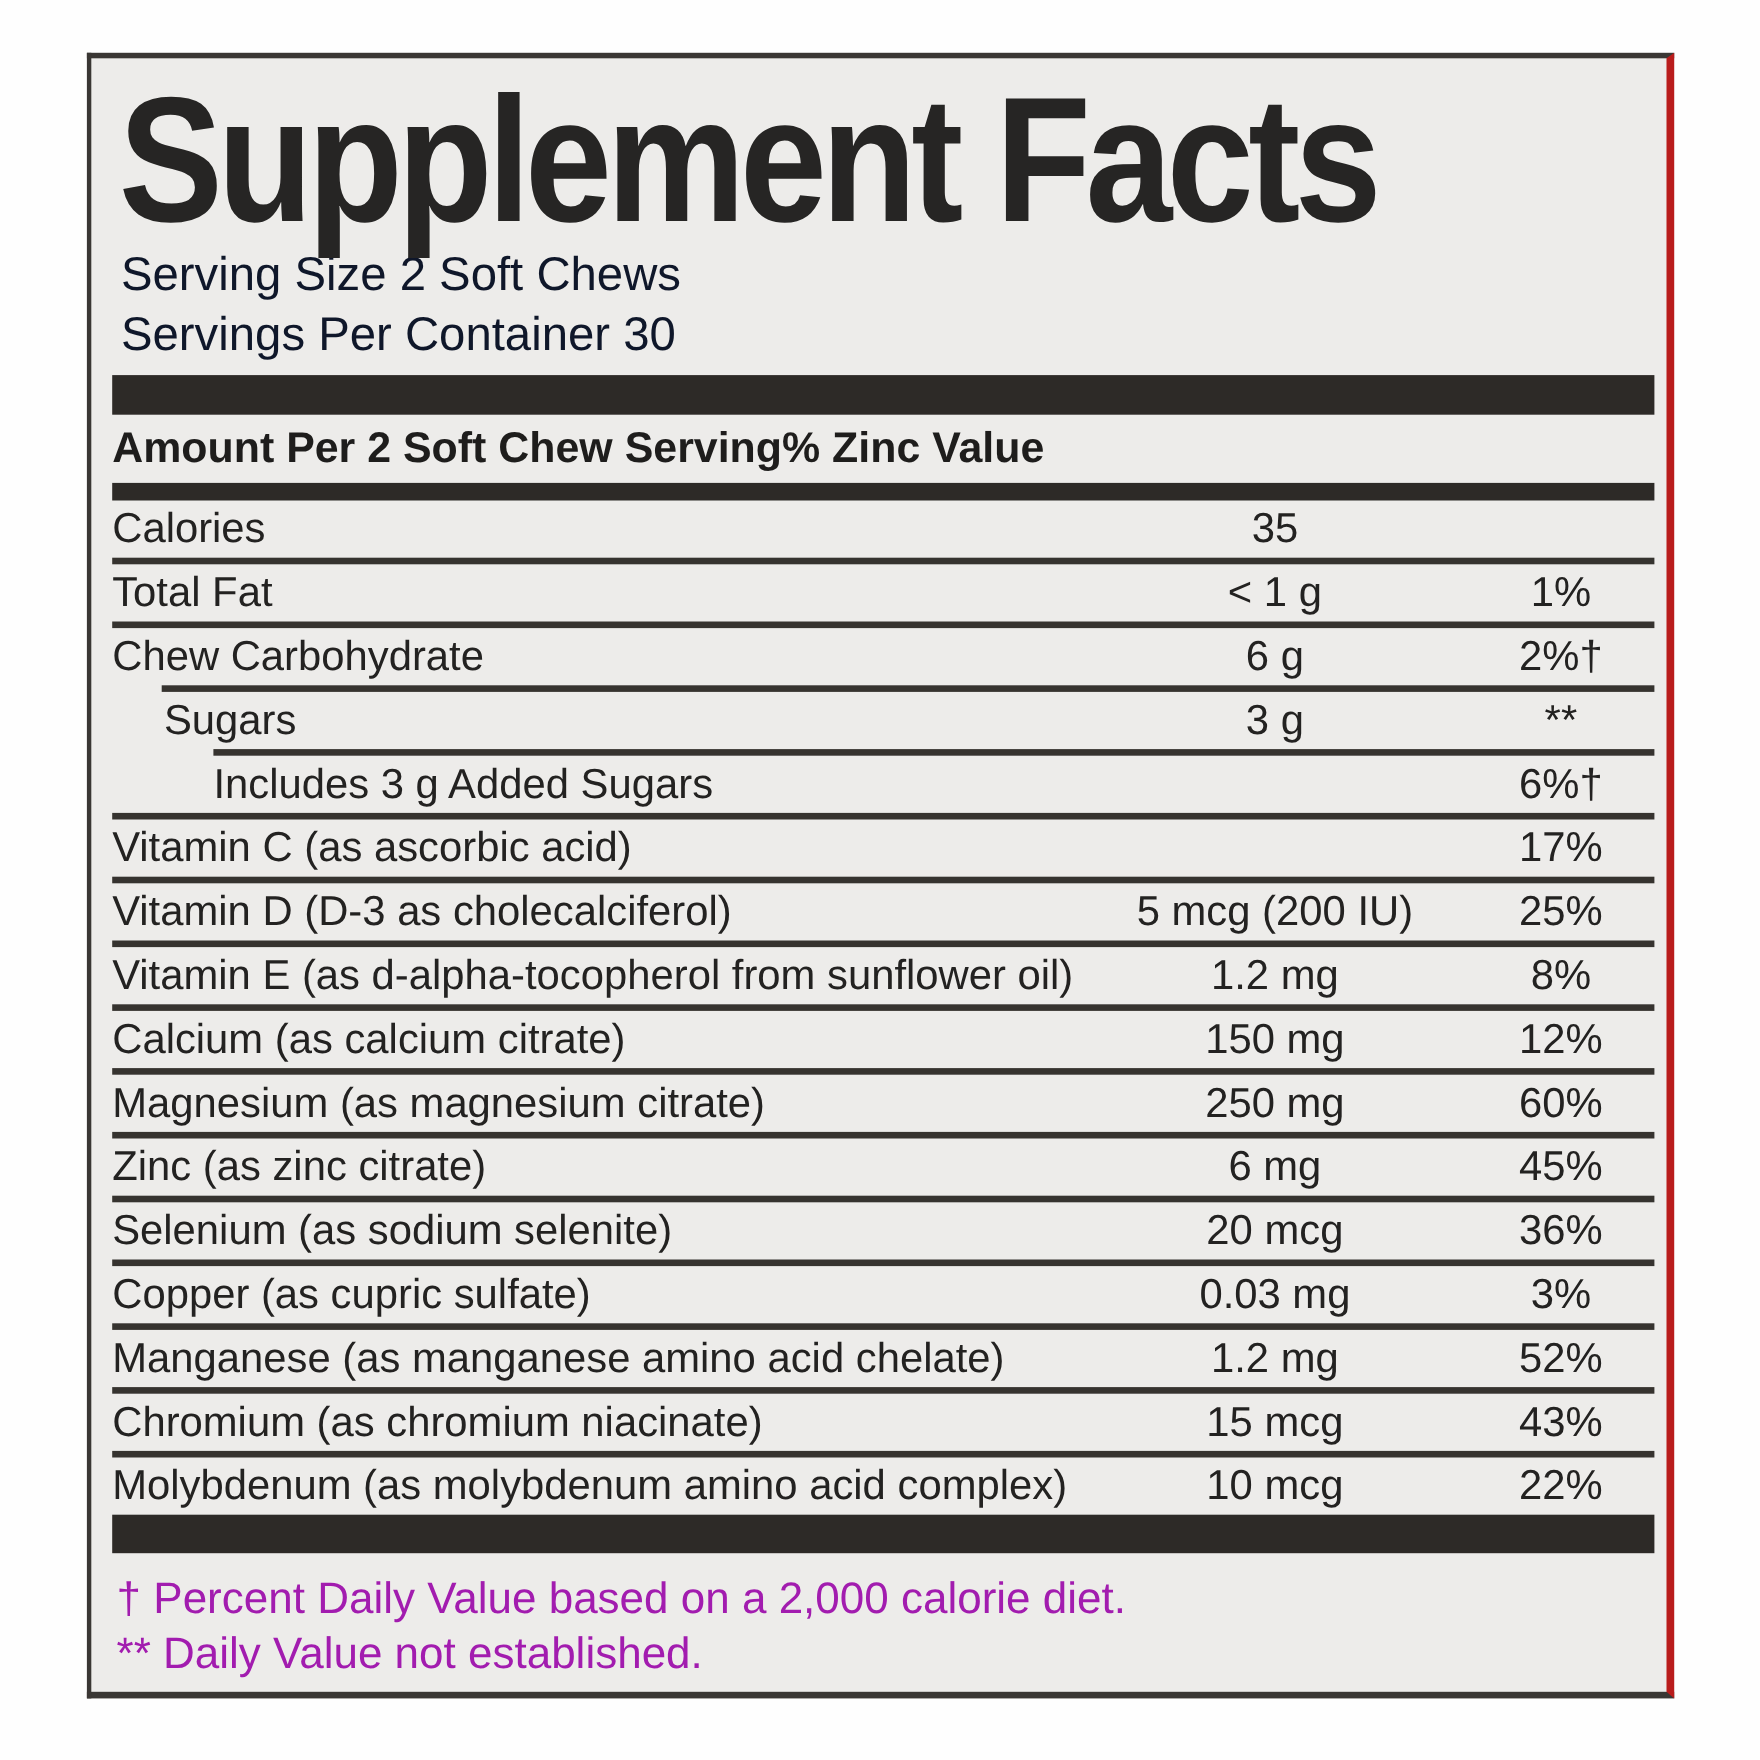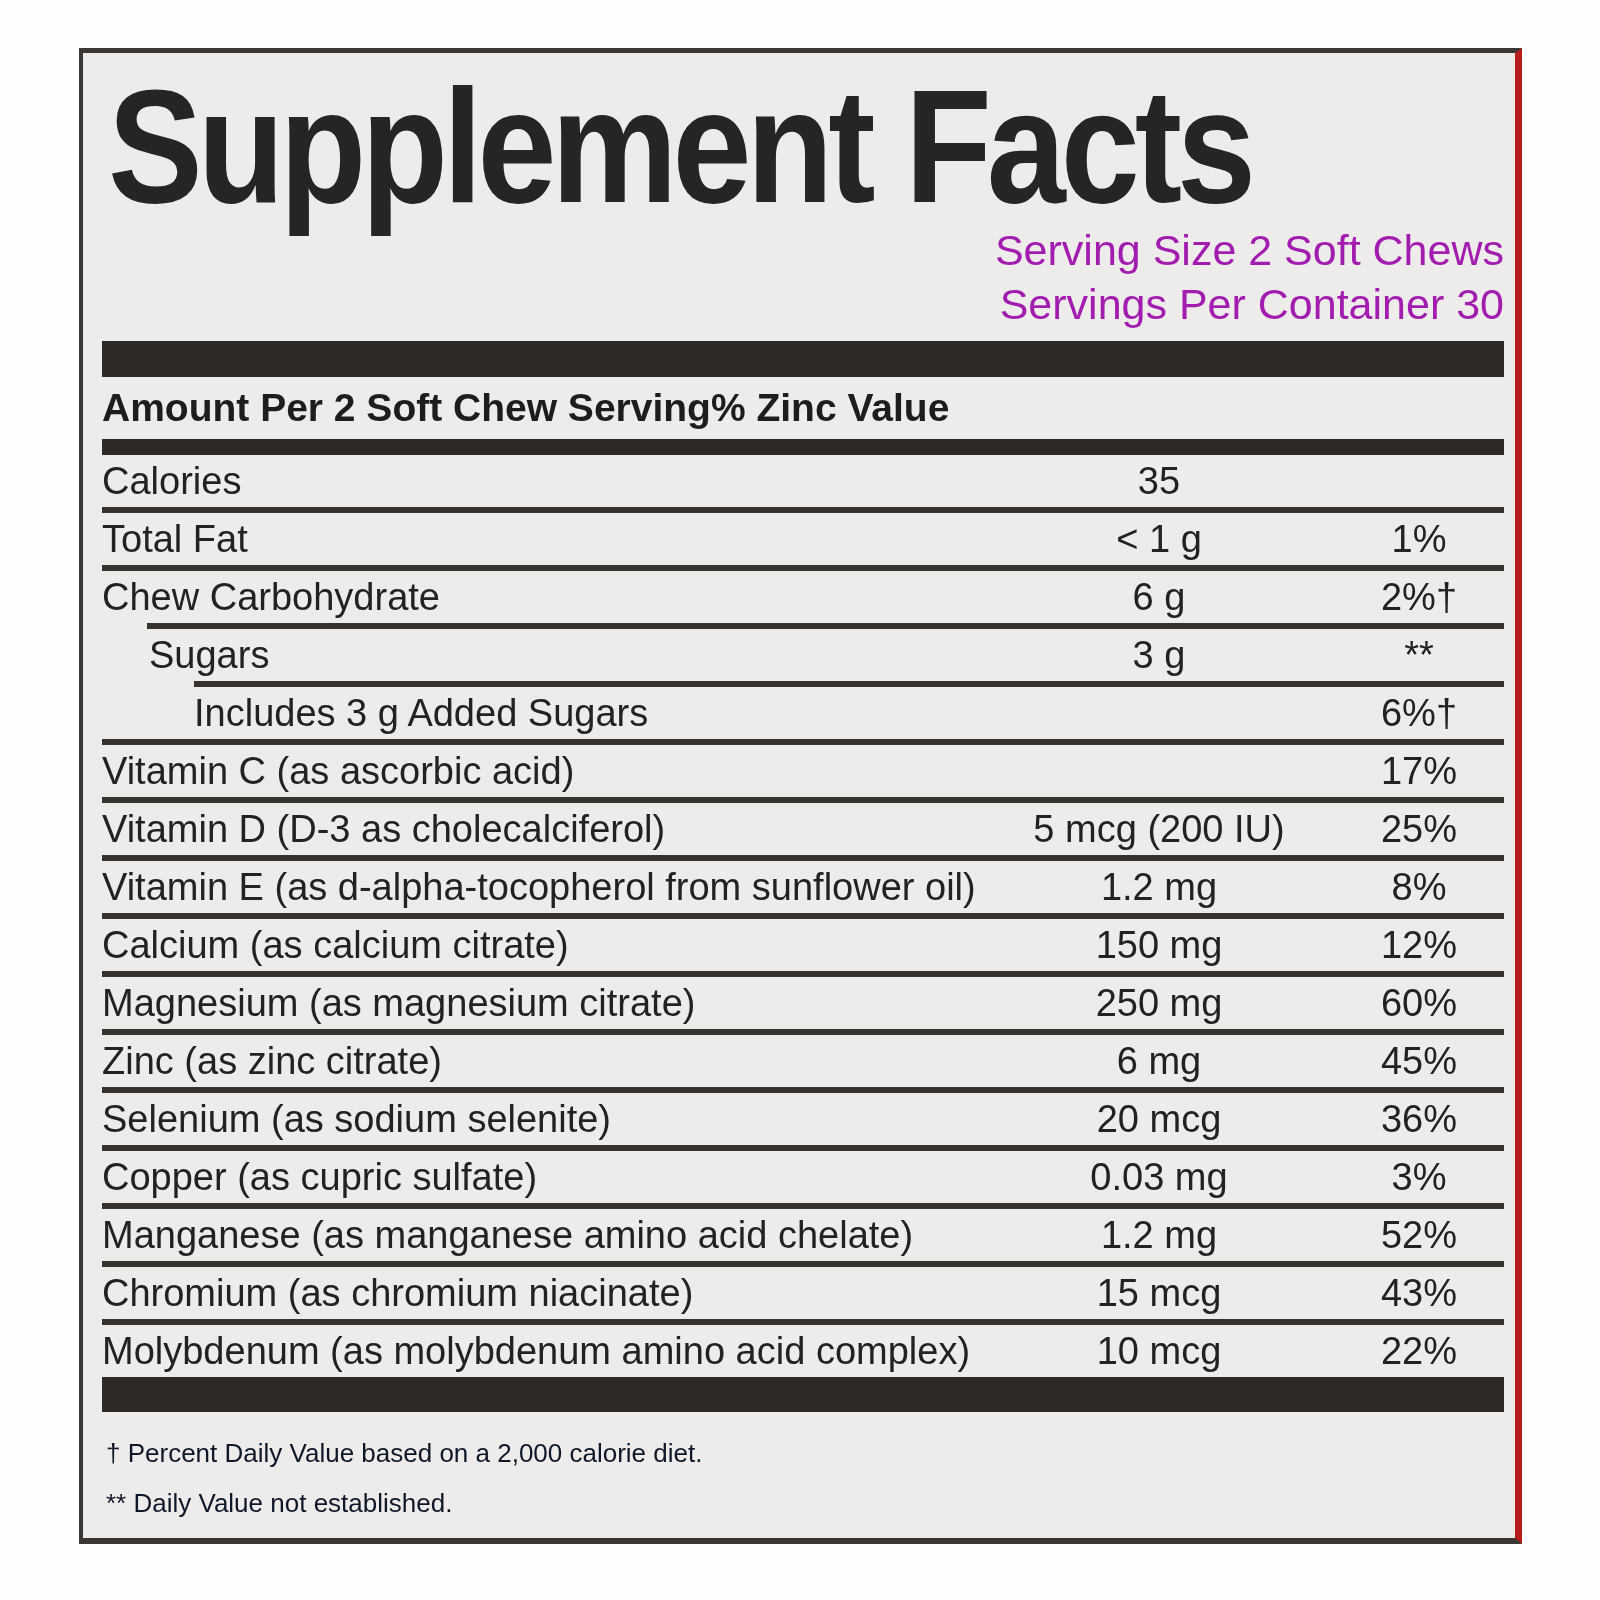--- a/index.html
+++ b/index.html
@@ -25,41 +25,41 @@
     margin:12px 0 0 6px;
     font-size:142px;
     font-weight:bold;
     letter-spacing:-5px;
     line-height:1;
     color:#262524;
     white-space:nowrap;
     transform:scaleY(1.14);
     transform-origin:left top;
   }
-  .serving-block{margin:16px 0 0 8px;font-size:43px;line-height:54px;color:#a21caf;text-align:right;}
+  .serving-block{margin:16px 0 0 8px;font-size:43px;line-height:54px;color:#0f172a;}
   .bar{background:var(--bar-c,#2d2a27);}
   .bar-thick{height:36px;margin-top:10px;}
   .bar-thin{height:16px;}
   .bar-footer{height:35px;}
   .header-row{
     display:flex;align-items:center;
     height:62px;font-size:39px;font-weight:bold;color:#1e1d1c;
   }
   .header-row .right{padding-right:6px;}
   .rows{}
   .row{display:flex;align-items:center;height:52px;font-size:38px;color:#232221;justify-content:space-between;}
   .row .nm{flex:1;white-space:nowrap;overflow:hidden;}
   .row .amt{width:350px;text-align:center;white-space:nowrap;}
   .row .dv{width:170px;text-align:center;white-space:nowrap;}
   .row.ind-1 .nm{padding-left:47px;}
   .row.ind-2 .nm{padding-left:92px;}
   .sep{height:6px;background:var(--sep-c,#36332f);}
   .sep.si-1{margin-left:45px;}
   .sep.si-2{margin-left:92px;}
-  .footnotes{margin:16px 0 0 4px;font-size:26px;line-height:50px;color:#0f172a;}
+  .footnotes{margin:16px 0 0 4px;font-size:40px;line-height:50px;color:#a21caf;}
   .footnote{white-space:nowrap;}
 </style>
 </head>
 <body style="--panel-bg: #edecea; --bar-c: #2d2a27; --sep-c: #36332f; --border-c: #3a3734;">
 
 <div class="page">
   <div class="panel">
 
     <div class="title">Supplement Facts</div>
 

